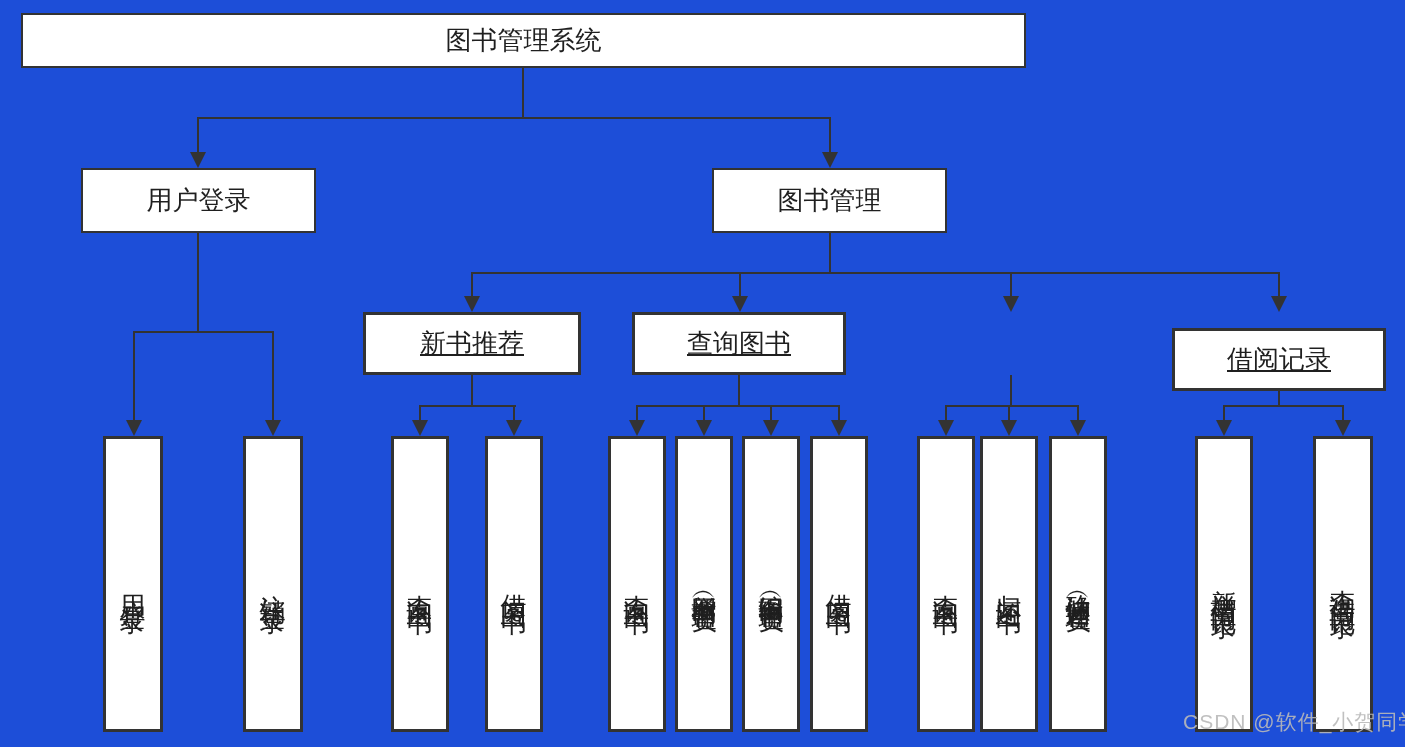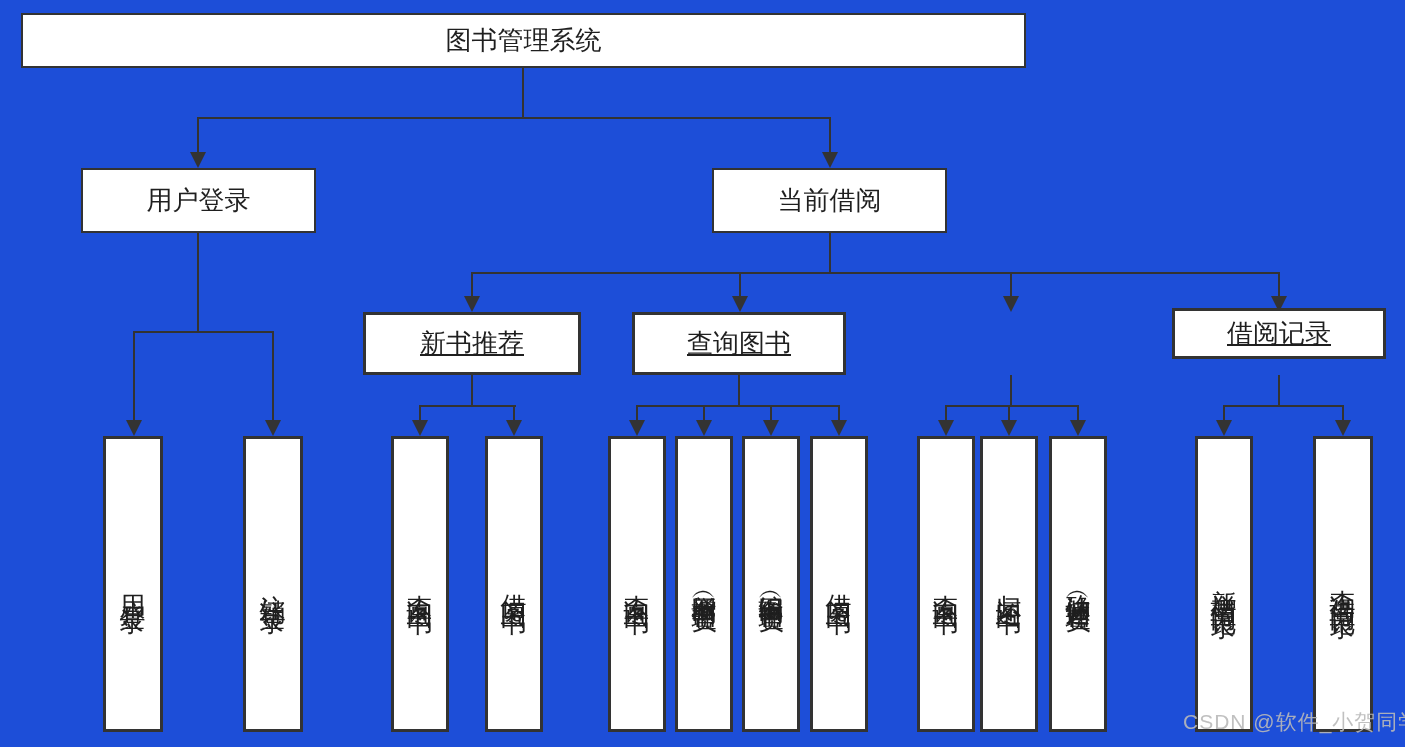--- a/index.html
+++ b/index.html
@@ -80,21 +80,21 @@
   <div class="hline" style="left:197px; top:117px; width:634px; height:2px;"></div>
   <div class="vline" style="left:197px; top:117px; width:2px; height:37px;"></div>
   <div class="arrow" style="left:190px; top:152px;"></div>
   <div class="vline" style="left:829px; top:117px; width:2px; height:37px;"></div>
   <div class="arrow" style="left:822px; top:152px;"></div>
 
   <div class="box" style="left:81px; top:168px; width:235px; height:65px;">
     <span>用户登录</span>
   </div>
   <div class="box" style="left:712px; top:168px; width:235px; height:65px;">
-    <span>当前借阅</span>
+    <span>图书管理</span>
   </div>
 
   <div class="vline" style="left:197px; top:233px; width:2px; height:100px;"></div>
   <div class="hline" style="left:133px; top:331px; width:141px; height:2px;"></div>
   <div class="vline" style="left:133px; top:331px; width:2px; height:91px;"></div>
   <div class="arrow" style="left:126px; top:420px;"></div>
   <div class="vline" style="left:272px; top:331px; width:2px; height:91px;"></div>
   <div class="arrow" style="left:265px; top:420px;"></div>
 
   <div class="vline" style="left:829px; top:233px; width:2px; height:41px;"></div>
@@ -107,21 +107,21 @@
   <div class="arrow" style="left:1003px; top:296px;"></div>
   <div class="vline" style="left:1278px; top:272px; width:2px; height:26px;"></div>
   <div class="arrow" style="left:1271px; top:296px;"></div>
 
   <div class="box lvl3" style="left:363px; top:312px; width:218px; height:63px;">
     <span>新书推荐</span>
   </div>
   <div class="box lvl3" style="left:632px; top:312px; width:214px; height:63px;">
     <span>查询图书</span>
   </div>
-  <div class="box lvl3" style="left:1172px; top:308px; width:214px; height:51px;">
+  <div class="box lvl3" style="left:1172px; top:328px; width:214px; height:63px;">
     <span>借阅记录</span>
   </div>
 
   <div class="vline" style="left:471px; top:375px; width:2px; height:32px;"></div>
   <div class="hline" style="left:419px; top:405px; width:97px; height:2px;"></div>
   <div class="vline" style="left:419px; top:405px; width:2px; height:18px;"></div>
   <div class="arrow" style="left:412px; top:420px;"></div>
   <div class="vline" style="left:513px; top:405px; width:2px; height:18px;"></div>
   <div class="arrow" style="left:506px; top:420px;"></div>
 

